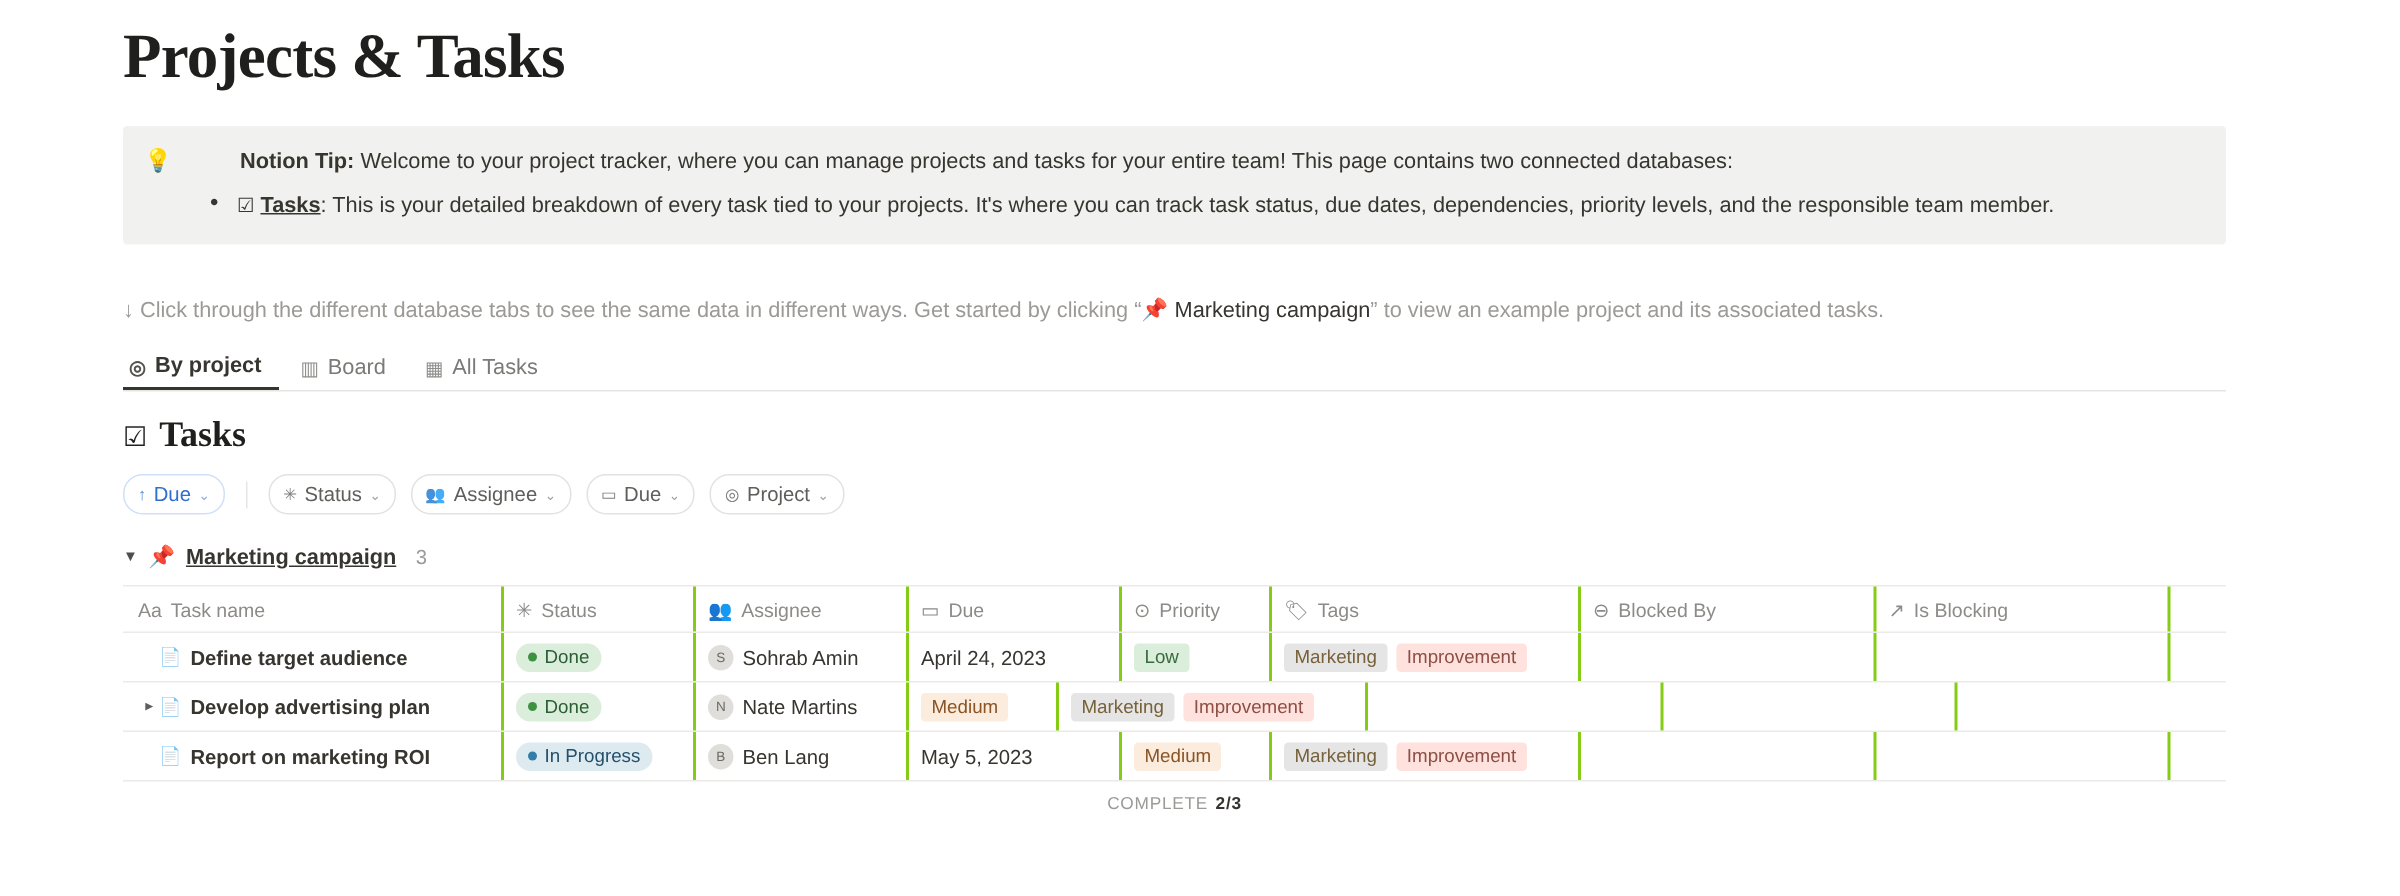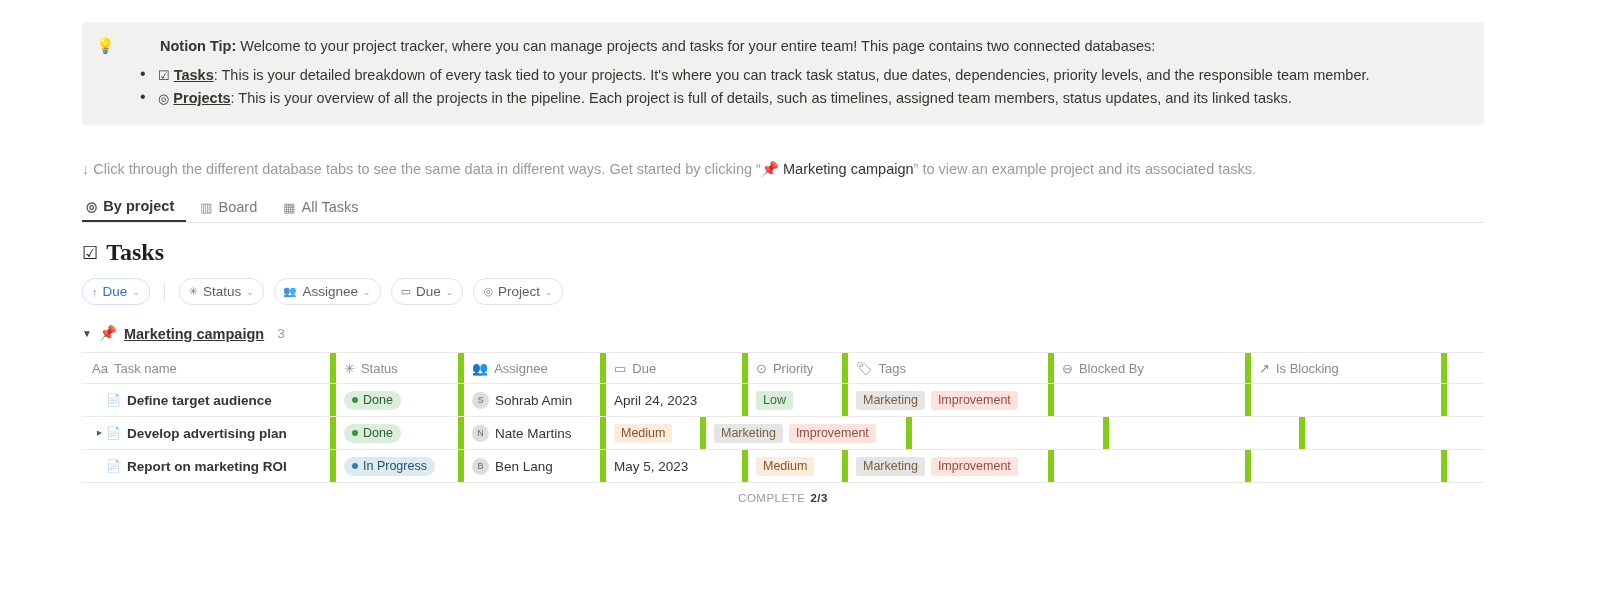--- a/index.html
+++ b/index.html
@@ -200,21 +200,21 @@
     border-bottom: 1px solid #eceae6;
     height: 32px;
   }
   .trow.head { height: 30px; border-bottom: 1px solid #eceae6; }
   .cell {
     display: flex;
     align-items: center;
     padding: 0 8px;
     font-size: 13.5px;
     color: #37352f;
-    border-right: 6px solid #84cc16;
+    border-right: 2px solid #84cc16;
     box-sizing: border-box;
     overflow: hidden;
     white-space: nowrap;
   }
   .cell:last-child { border-right: none; }
   .trow.head .cell {
     color: #8d8b87;
     font-size: 13px;
     gap: 6px;
   }
@@ -301,33 +301,31 @@
     letter-spacing: .5px;
   }
   .footer .lbl { text-transform: uppercase; margin-right: 5px; }
   .footer .val { color: #37352f; font-weight: 600; }
 </style>
 </head>
 <body>
 
 <div class="page">
 
+  <h1 class="page-title">Projects &amp; Tasks</h1>
 
   <div class="callout">
     <div class="callout-row">
       <span class="callout-emoji">💡</span>
       <div class="callout-text">
         <span><b>Notion Tip:</b><span> Welcome to your project tracker, where you can manage projects and tasks for your entire team! This page contains two connected databases:</span></span>
         <ul class="bullets">
           <li>
             <span class="li-icon">☑</span><span class="uline">Tasks</span><span>: This is your detailed breakdown of every task tied to your projects. It's where you can track task status, due dates, dependencies, priority levels, and the responsible team member.</span>
           </li>
-          <li>
-            <span class="li-icon">◎</span><span class="uline">Projects</span><span>: This is your overview of all the projects in the pipeline. Each project is full of details, such as timelines, assigned team members, status updates, and its linked tasks.</span>
-          </li>
         </ul>
       </div>
     </div>
   </div>
 
   <div class="hint">
     <span>↓ Click through the different database tabs to see the same data in different ways. Get started by clicking “</span><span class="strong-dark">📌</span><span class="strong-dark"> Marketing campaign</span><span>” to view an example project and its associated tasks.</span>
   </div>
 
   <div class="tabs">

